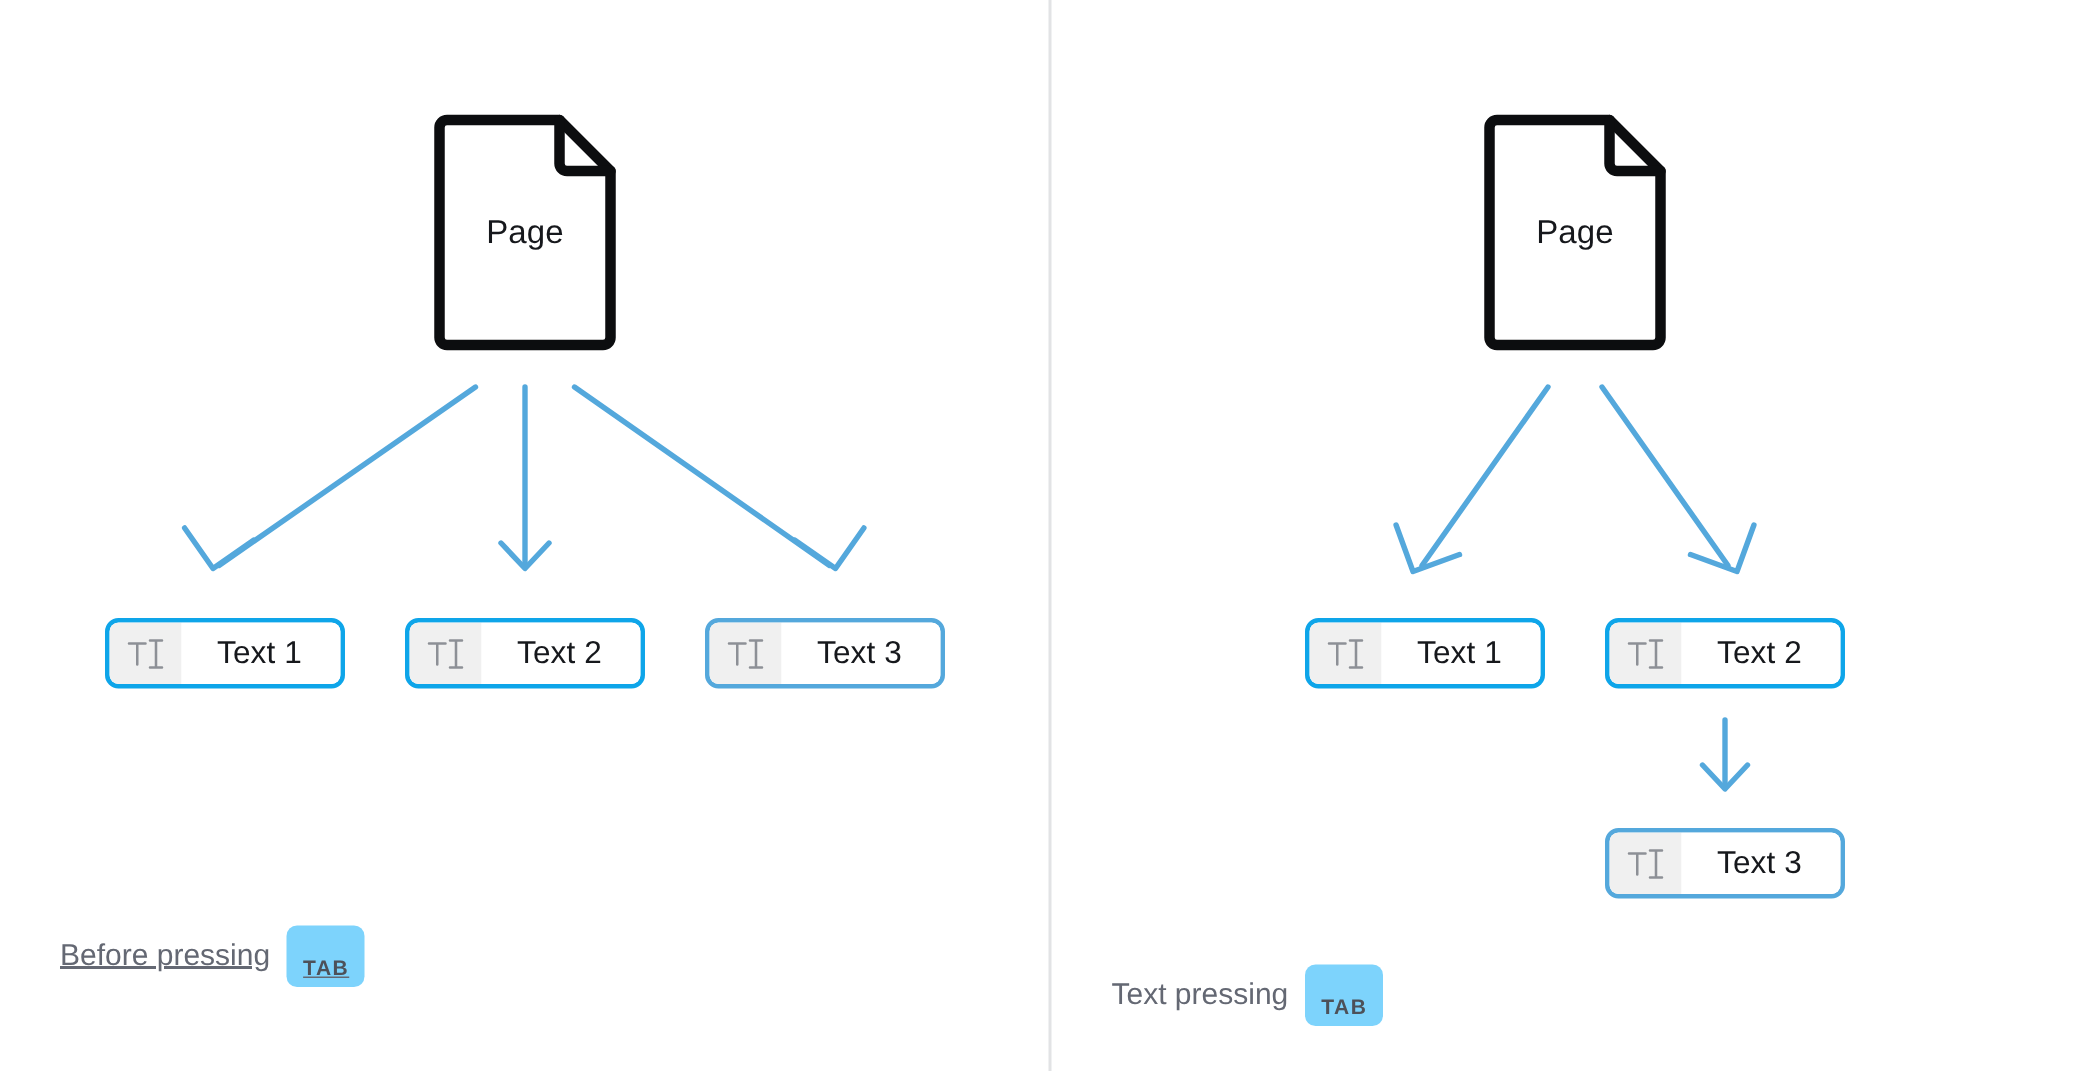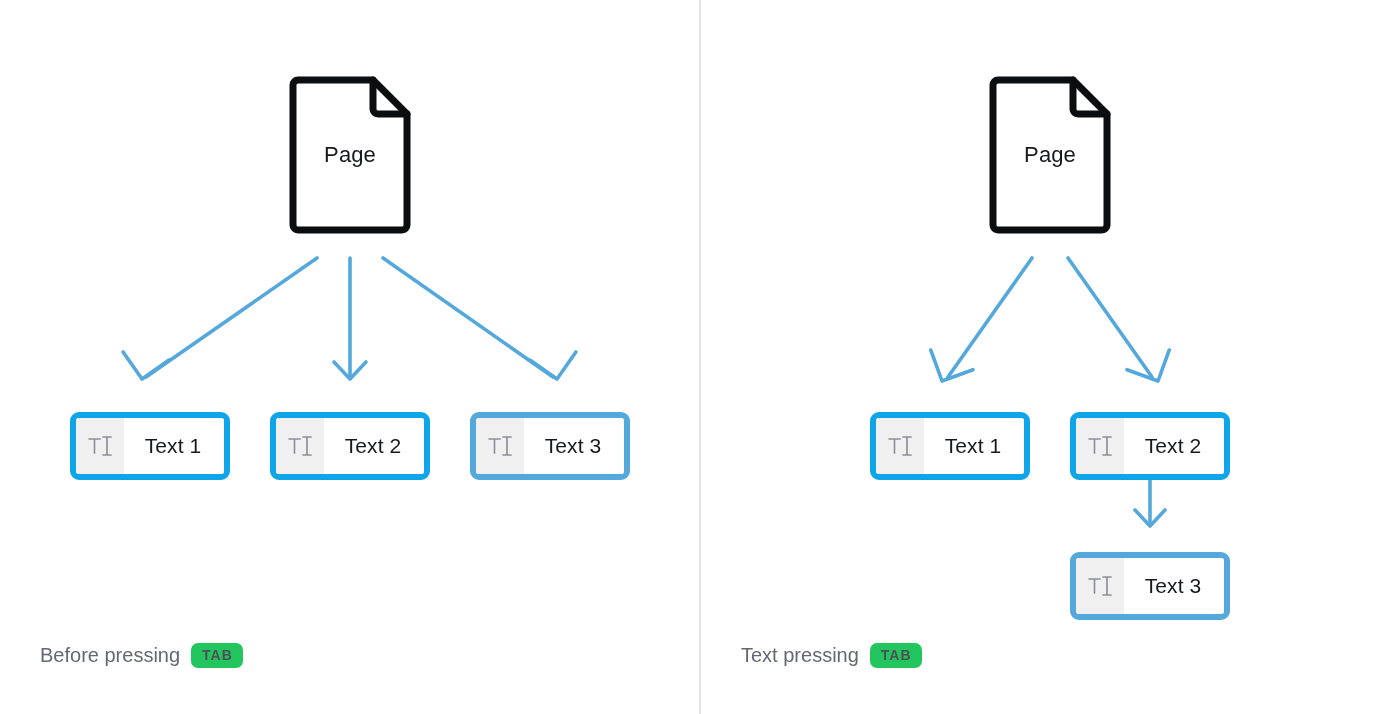--- a/index.html
+++ b/index.html
@@ -74,23 +74,23 @@
     justify-content: center;
     font-size: 22px;
     color: #16181c;
     letter-spacing: .1px;
   }
 
   
   .text-node {
     position: absolute;
     width: 160px;
-    height: 68px;
+    height: 47px;
     box-sizing: border-box;
-    border: 6px solid #0ea5e9;
+    border: 3px solid #0ea5e9;
     border-radius: 9px;
     background: #ffffff;
     display: flex;
     align-items: stretch;
     overflow: hidden;
     justify-content: space-between;
   }
   .text-node.selected {
     border-color: #54a8dc;
   }
@@ -124,27 +124,27 @@
     align-items: center;
     gap: 11px;
     font-size: 20px;
     color: #646873;
     white-space: nowrap;
   }
   .key-badge {
     display: inline-flex;
     align-items: center;
     justify-content: center;
-    background: #22c55e;
+    background: #7dd3fc;
     color: #4d5159;
     border-radius: 7px;
     font-size: 14px;
     font-weight: bold;
     letter-spacing: 1px;
-    padding: 5px 10px 6px 11px;
+    padding: 21px 10px 6px 11px;
     line-height: 1;
   }
 </style>
 </head>
 <body>
 
 <div class="stage">
 
   <svg class="arrow-layer" viewBox="0 0 1400 714" width="1400" height="714" xmlns="http://www.w3.org/2000/svg">
     <g fill="none" stroke="#54a8dc" stroke-width="3.6" stroke-linecap="round" stroke-linejoin="round">
@@ -220,21 +220,21 @@
         <svg width="30" height="26" viewBox="0 0 30 26" xmlns="http://www.w3.org/2000/svg">
           <g fill="none" stroke="#8d9096" stroke-width="1.7" stroke-linecap="round">
             <path d="M 4,6 L 15,6 M 9.5,6 L 9.5,20"></path>
             <path d="M 18,4 L 26,4 M 18,22 L 26,22 M 22,4 L 22,22"></path>
           </g>
         </svg>
       </div>
       <div class="value-cell">Text 3</div>
     </div>
 
-    <div class="caption" style="left:40px; top:643px;">
+    <div class="caption" style="left:40px; top:617px;text-decoration:underline;">
       <span>Before pressing</span>
       <span class="key-badge">TAB</span>
     </div>
   </div>
 
   <div class="panel panel-right">
 
     <div class="page-node" style="left:288px; top:76px;">
       <svg class="page-svg" viewBox="0 0 122 158" xmlns="http://www.w3.org/2000/svg">
         <path d="M 9,4 L 84,4 L 118,38 L 118,149 A 5,5 0 0 1 113,154 L 9,154 A 5,5 0 0 1 4,149 L 4,9 A 5,5 0 0 1 9,4 Z" fill="#ffffff" stroke="#0c0d0f" stroke-width="7" stroke-linejoin="round"></path>

